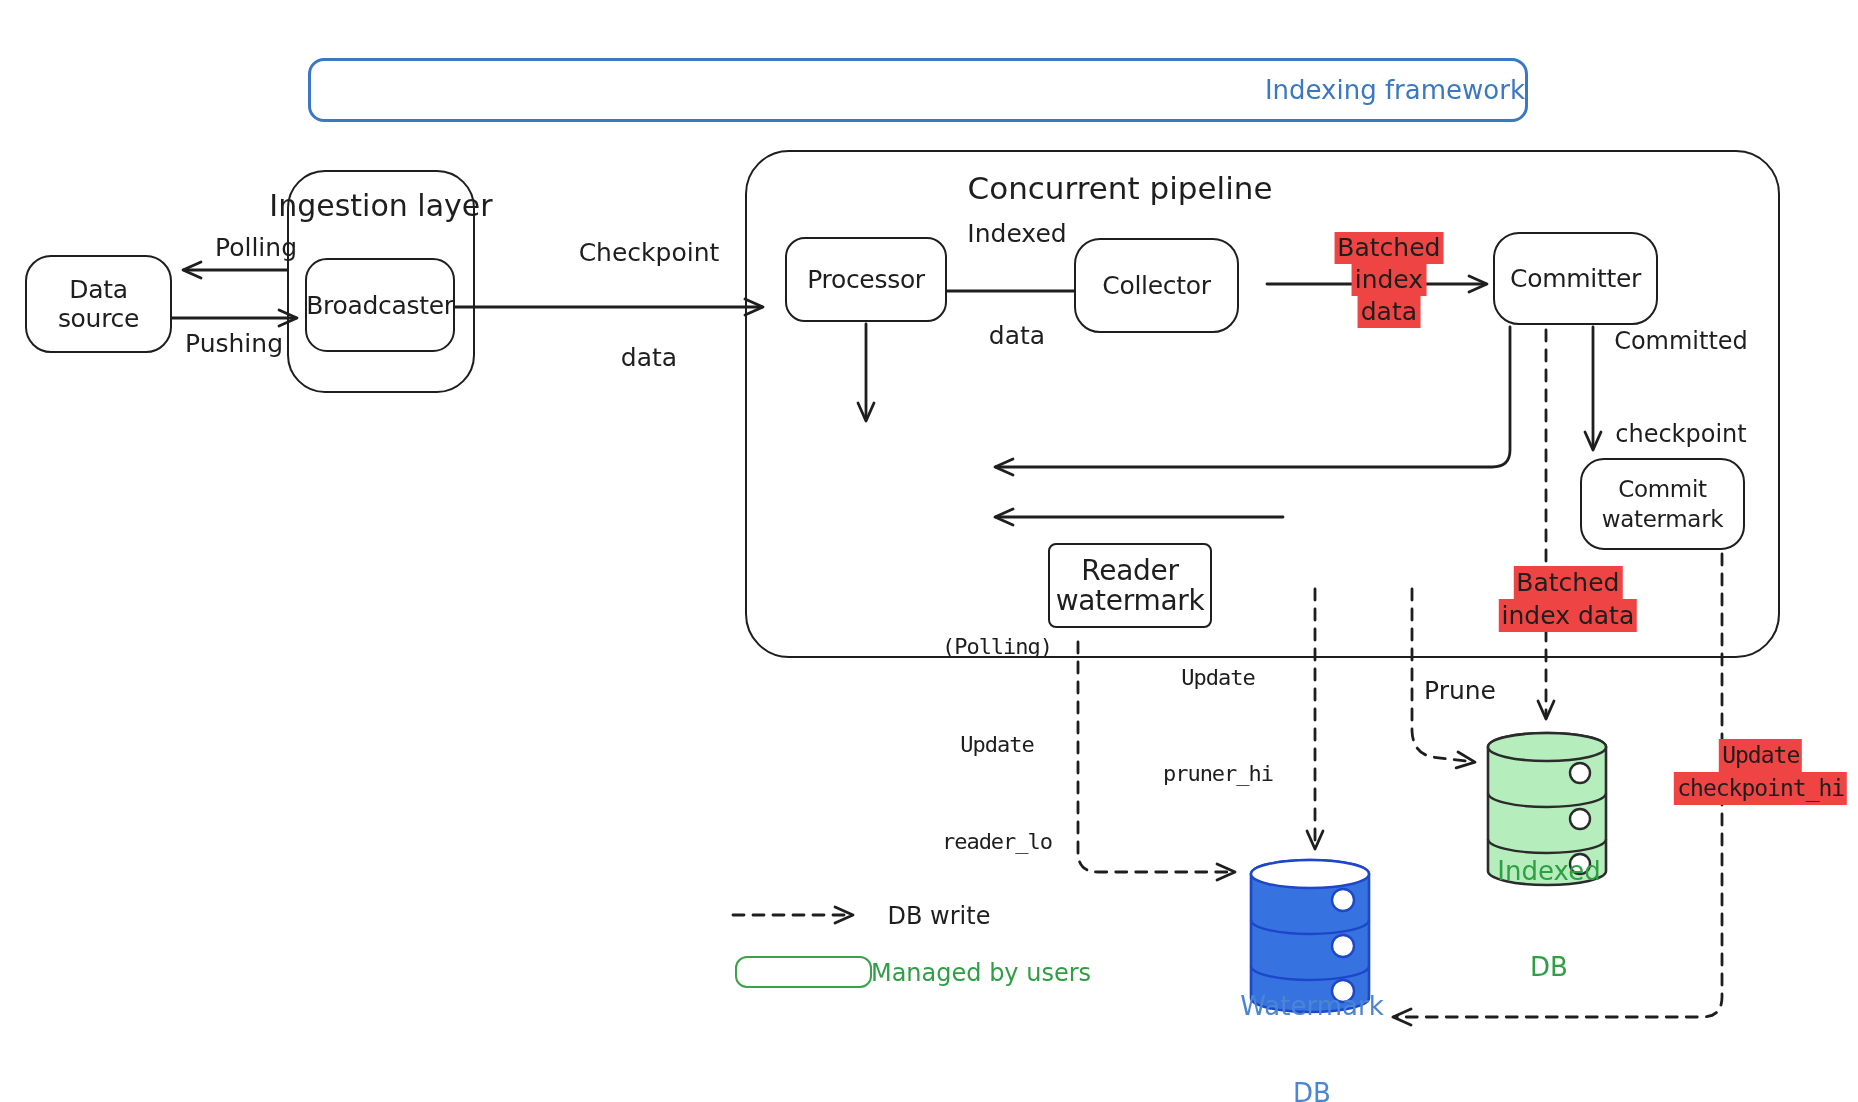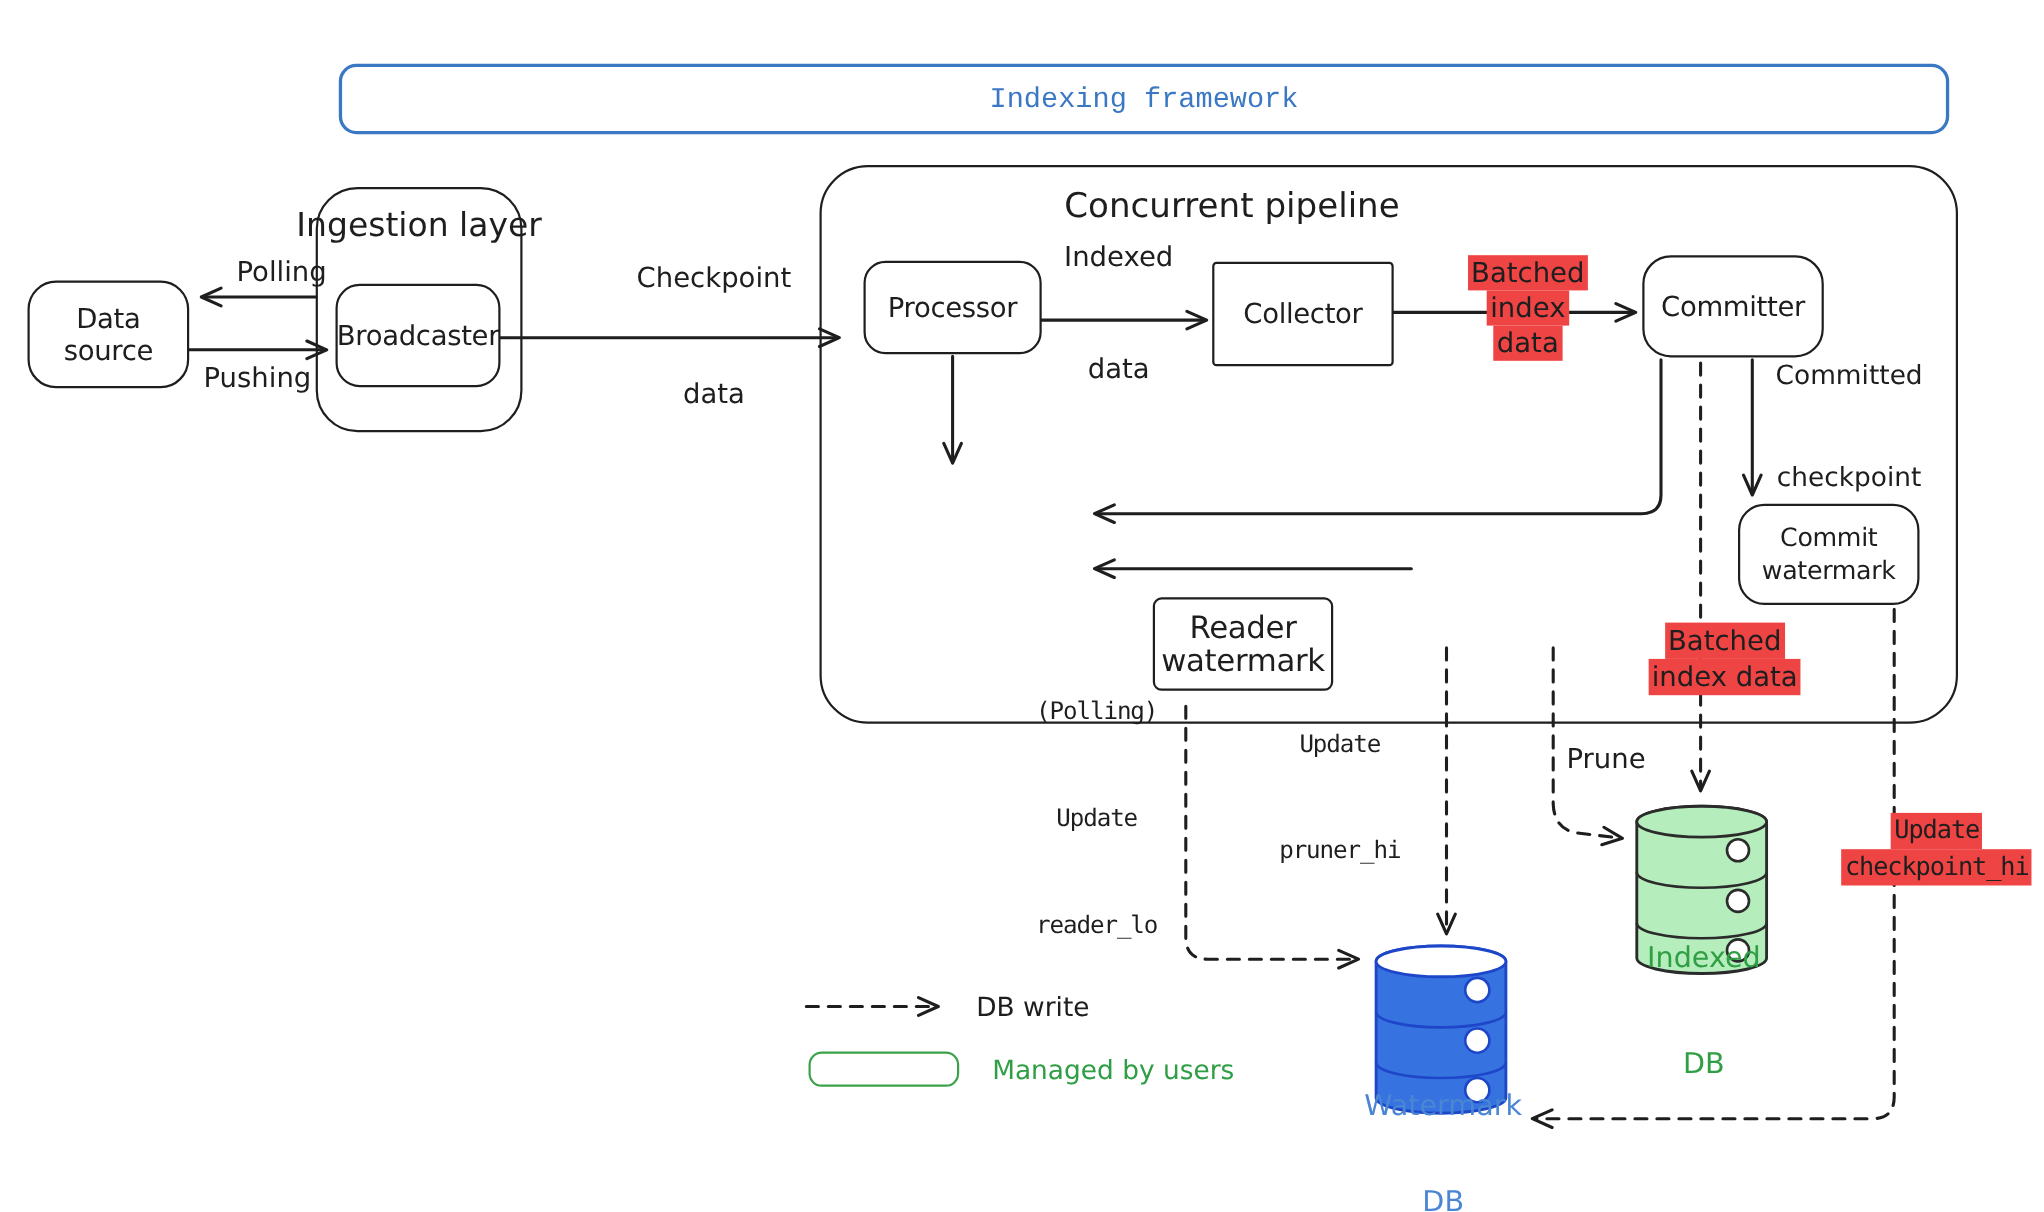--- a/index.html
+++ b/index.html
@@ -36,21 +36,21 @@
   .cyl-green-dot{fill:#ffffff;stroke:var(--db-green-stroke);stroke-width:2.4;}
   .handler-title{position:absolute;left:36px;top:16px;font-size:24px;color:var(--green);}
   .handler-items{position:absolute;left:33px;top:56px;text-align:left;color:var(--green);
                  font-family:"DejaVu Sans Mono","Liberation Mono",monospace;font-size:19px;line-height:26px;}
 </style>
 </head>
 <body>
 
 <div class="canvas">
 
-  <div class="frame" style="left:308px;top:58px;width:1464px;height:64px;border-radius:16px;border-color:var(--blue);border-width:3px;display:flex;align-items:center;justify-content:center;font-family:Liberation Mono, monospace;">
+  <div class="frame" style="left:308px;top:58px;width:1220px;height:64px;border-radius:16px;border-color:var(--blue);border-width:3px;display:flex;align-items:center;justify-content:flex-end;">
     <span class="blue-t" style="font-size:26px;">Indexing framework</span>
   </div>
 
   <div class="frame" style="left:745px;top:150px;width:1035px;height:508px;border-radius:44px;"></div>
   <div class="lbl" style="left:1120px;top:188px;font-size:31px;z-index:1;">
     <span>Concurrent pipeline</span>
   </div>
 
   <div class="frame" style="left:287px;top:170px;width:188px;height:223px;border-radius:38px;"></div>
   <div class="lbl" style="left:381px;top:205px;font-size:30px;z-index:1;">
@@ -87,21 +87,21 @@
   </div>
 
   <div class="node" style="left:305px;top:258px;width:150px;height:94px;border-radius:22px;">
     <span>Broadcaster</span>
   </div>
 
   <div class="node" style="left:785px;top:237px;width:162px;height:85px;border-radius:20px;">
     <span>Processor</span>
   </div>
 
-  <div class="node" style="left:1102px;top:238px;width:165px;height:95px;border-radius:4px;">
+  <div class="node" style="left:1074px;top:238px;width:165px;height:95px;border-radius:26px;">
     <span>Collector</span>
   </div>
 
   <div class="node" style="left:1493px;top:232px;width:165px;height:93px;border-radius:26px;">
     <span>Committer</span>
   </div>
 
 
   <div class="node" style="left:1048px;top:543px;width:164px;height:85px;border-radius:8px;font-size:28px;line-height:30px;">
     <span>Reader</span>
@@ -183,17 +183,17 @@
   </div>
   <div class="lbl mono whitebg" style="left:1735px;top:772px;font-size:23px;line-height:33px;">
     <span>Update</span>
     <span>checkpoint_hi</span>
   </div>
 
   <div class="lbl" style="left:939px;top:916px;font-size:24px;">
     <span>DB write</span>
   </div>
   <div class="frame" style="left:735px;top:956px;width:137px;height:32px;border-radius:12px;border-color:var(--green-border);border-width:2.6px;z-index:2;"></div>
-  <div class="lbl green-t" style="left:981px;top:973px;font-size:24px;margin-left:31px;">
+  <div class="lbl green-t" style="left:981px;top:973px;font-size:24px;">
     <span>Managed by users</span>
   </div>
 
 </div>
 
 </body></html>

